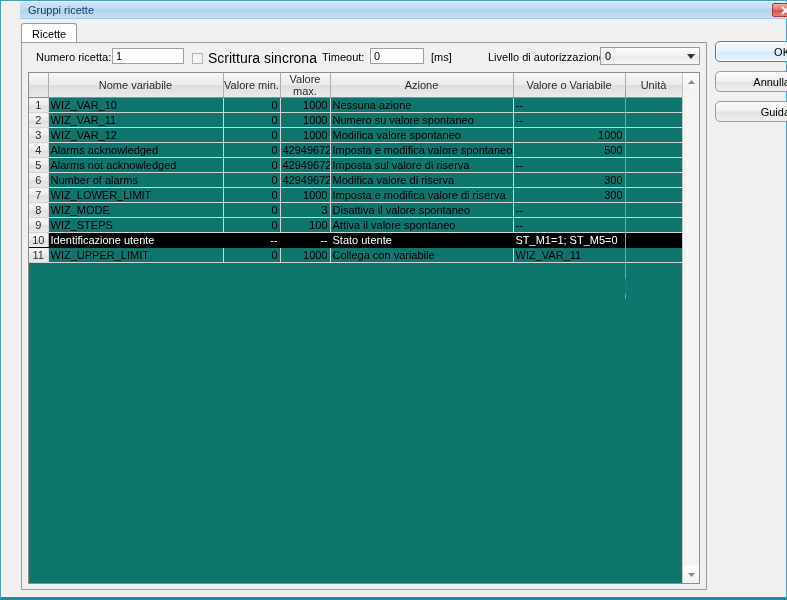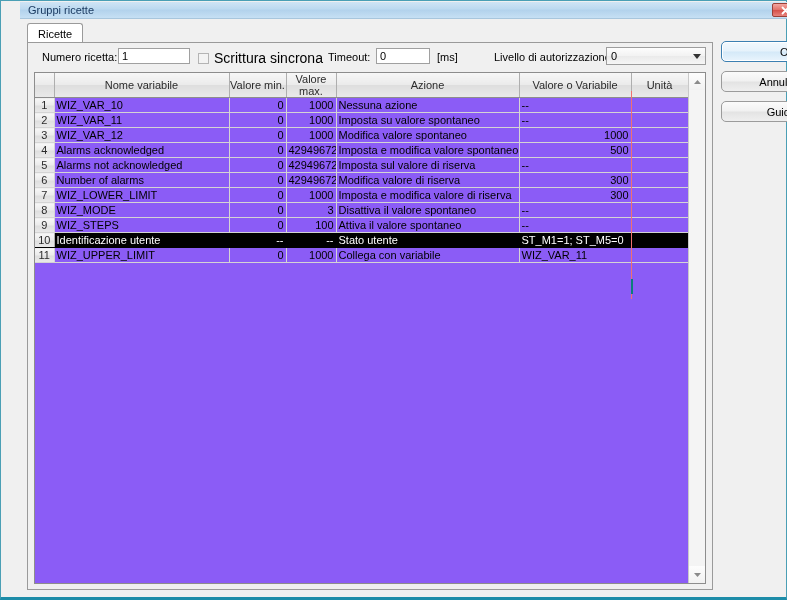--- a/index.html
+++ b/index.html
@@ -54,21 +54,21 @@
     display: flex;
     align-items: center;
     justify-content: center;
     cursor: pointer;
   }
   .close-btn svg { display:block; }
 
   
   .client {
     position: absolute;
-    left: 18px; top: 18px;
+    left: 12px; top: 18px;
     width: 729px;
     height: 578px;
     background: #f0f0f0;
   }
 
   
   .tabstrip {
     position: absolute;
     left: 8px; top: 4px;
     width: 686px;
@@ -168,21 +168,21 @@
     align-items: center;
     justify-content: center;
   }
 
   
   .gridbox {
     position: absolute;
     left: 6px; top: 29px;
     width: 672px;
     height: 512px;
-    background: #8b5cf6;
+    background: #0f766e;
     border: 1px solid #8d8d8d;
     box-sizing: border-box;
     overflow: hidden;
   }
   table.grid {
     border-collapse: collapse;
     table-layout: fixed;
     width: 653px;
     font-size: 11px;
   }
@@ -378,21 +378,21 @@
                 <td class="c-num">1000</td>
                 <td class="c-txt">Nessuna azione</td>
                 <td class="c-txt cell-valvar">--</td>
                 <td class="c-txt"></td>
               </tr>
               <tr>
                 <td class="rownum">2</td>
                 <td class="c-txt">WIZ_VAR_11</td>
                 <td class="c-num">0</td>
                 <td class="c-num">1000</td>
-                <td class="c-txt">Imposta su valore spontaneo</td>
+                <td class="c-txt">Numero su valore spontaneo</td>
                 <td class="c-txt cell-valvar">--</td>
                 <td class="c-txt"></td>
               </tr>
               <tr>
                 <td class="rownum">3</td>
                 <td class="c-txt">WIZ_VAR_12</td>
                 <td class="c-num">0</td>
                 <td class="c-num">1000</td>
                 <td class="c-txt">Modifica valore spontaneo</td>
                 <td class="c-num cell-valvar">1000</td>

